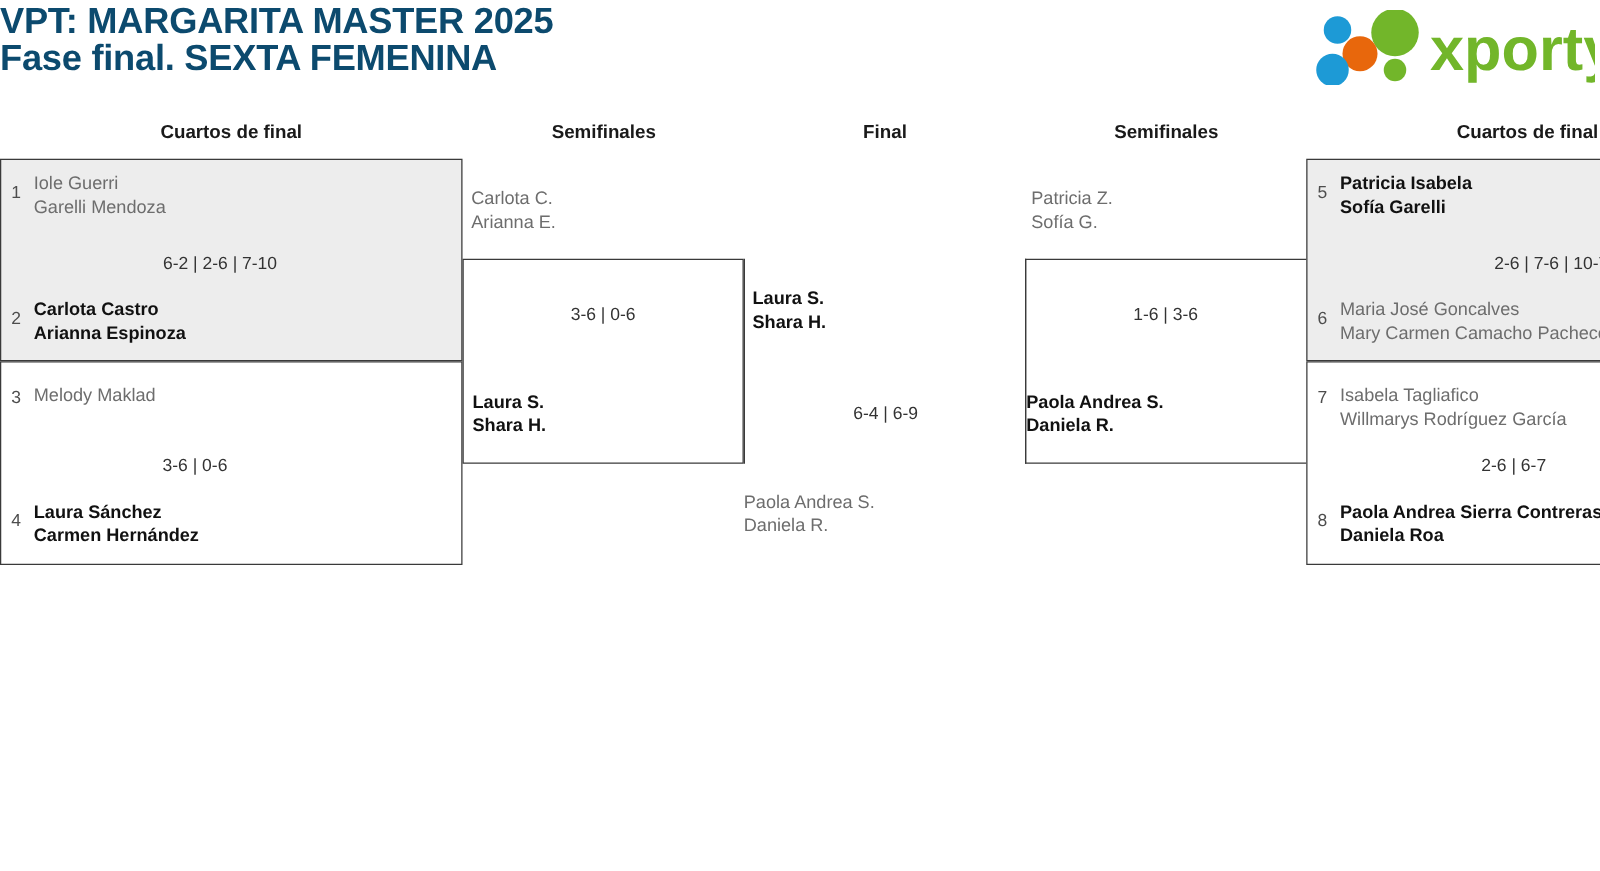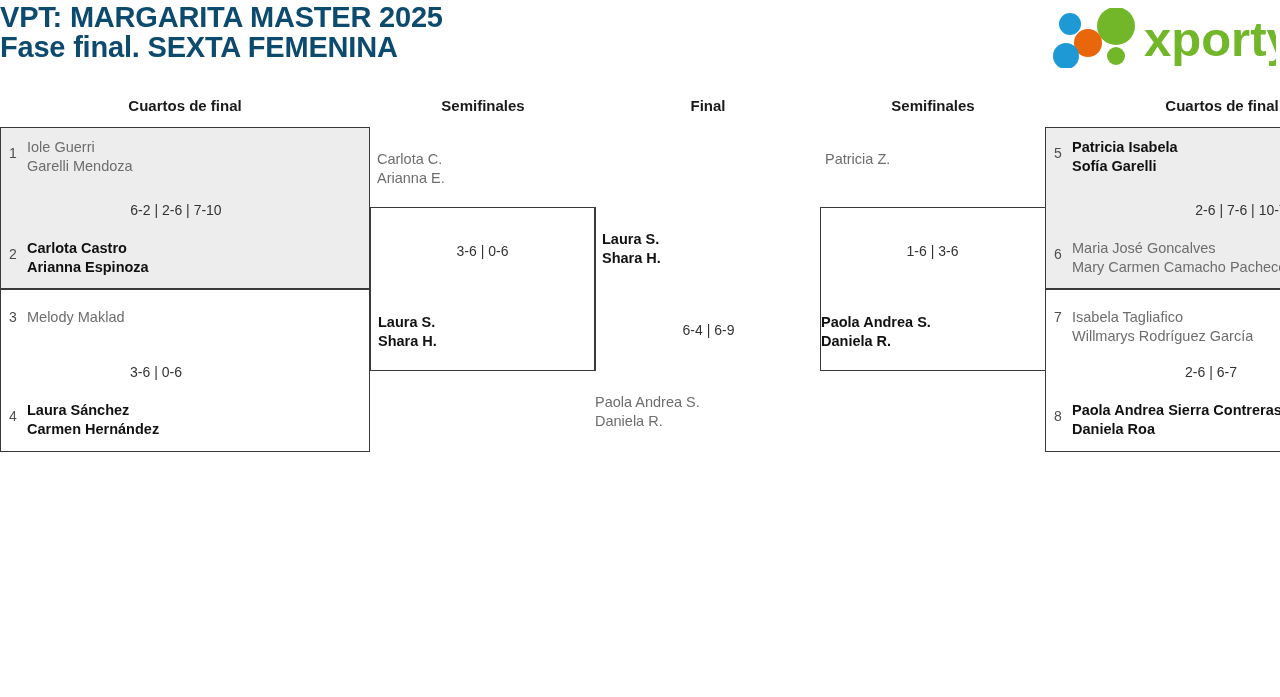--- a/index.html
+++ b/index.html
@@ -155,20 +155,21 @@
 
   <span class="score ctr" style="left:597px;top:322px;width:223px;">6-4 | 6-9</span>
 
   <div class="team loser ralign" style="left:595px;top:393px;width:218px;">
     <span class="ln">Paola Andrea S.</span>
     <span class="ln">Daniela R.</span>
   </div>
 
   <div class="team loser ralign" style="left:825px;top:150px;width:213px;">
     <span class="ln">Patricia Z.</span>
+    <span class="ln">Sofía G.</span>
   </div>
 
   <div class="sf-box" style="left:820px;top:207px;width:245px;height:164px;">
     <span class="score ctr" style="left:0px;top:35px;width:223px;">1-6 | 3-6</span>
     <div class="team winner ralign" style="left:0px;top:105px;width:216px;">
       <span class="ln">Paola Andrea S.</span>
       <span class="ln">Daniela R.</span>
     </div>
   </div>
 

